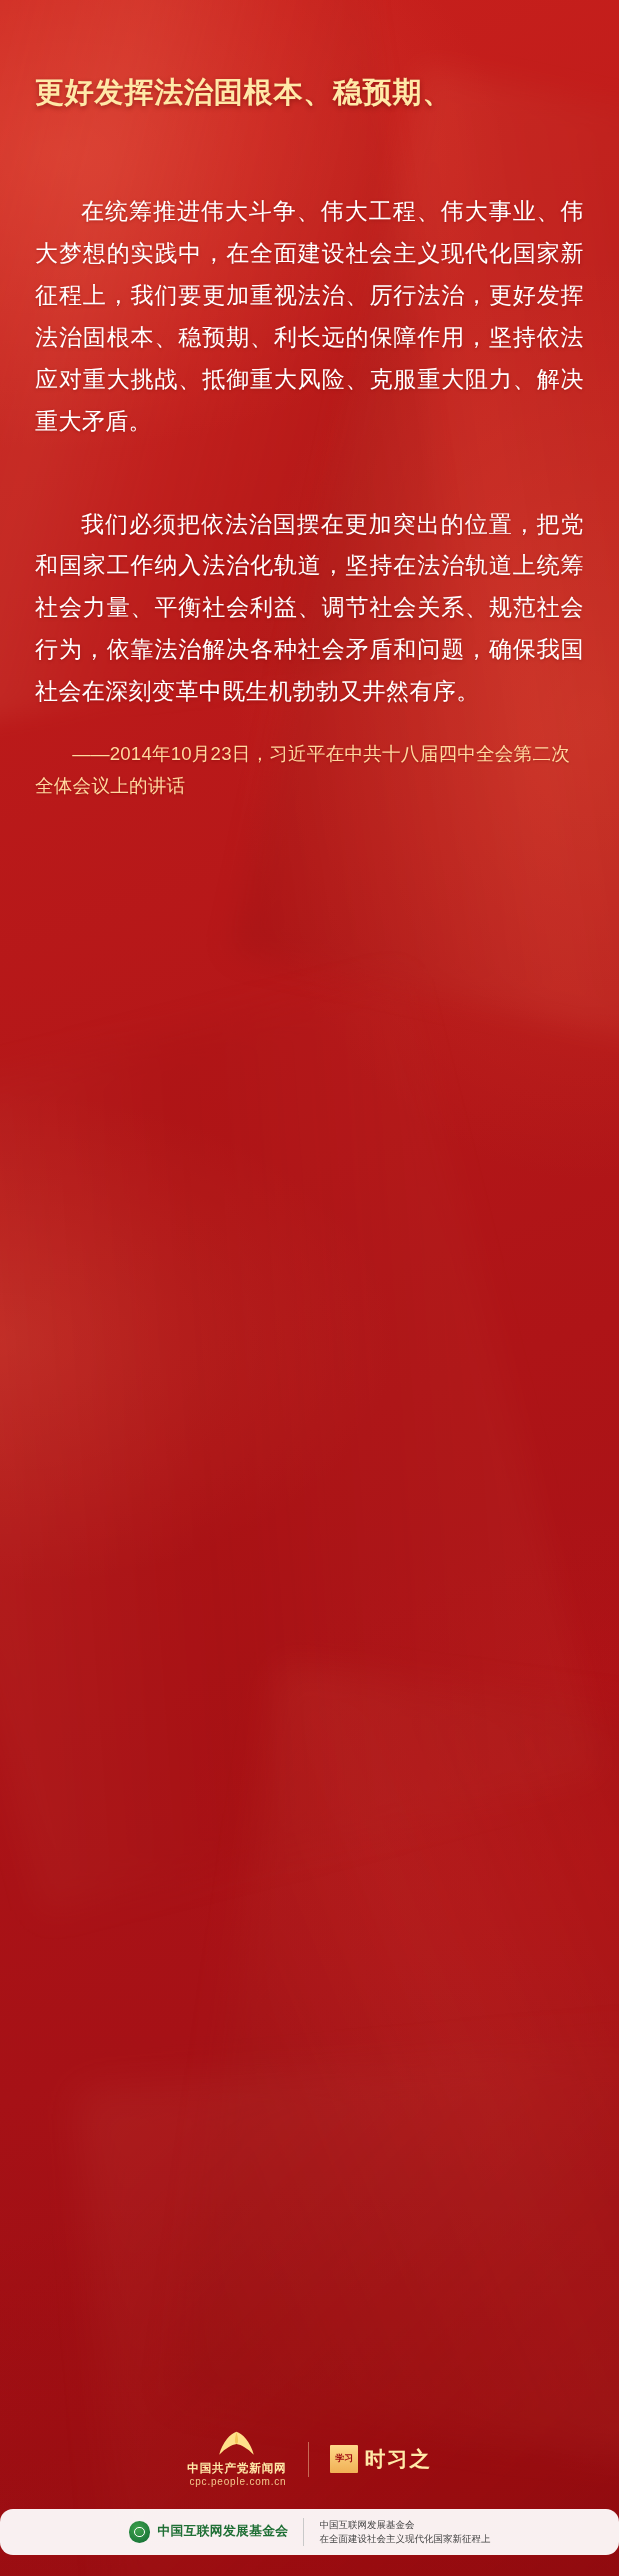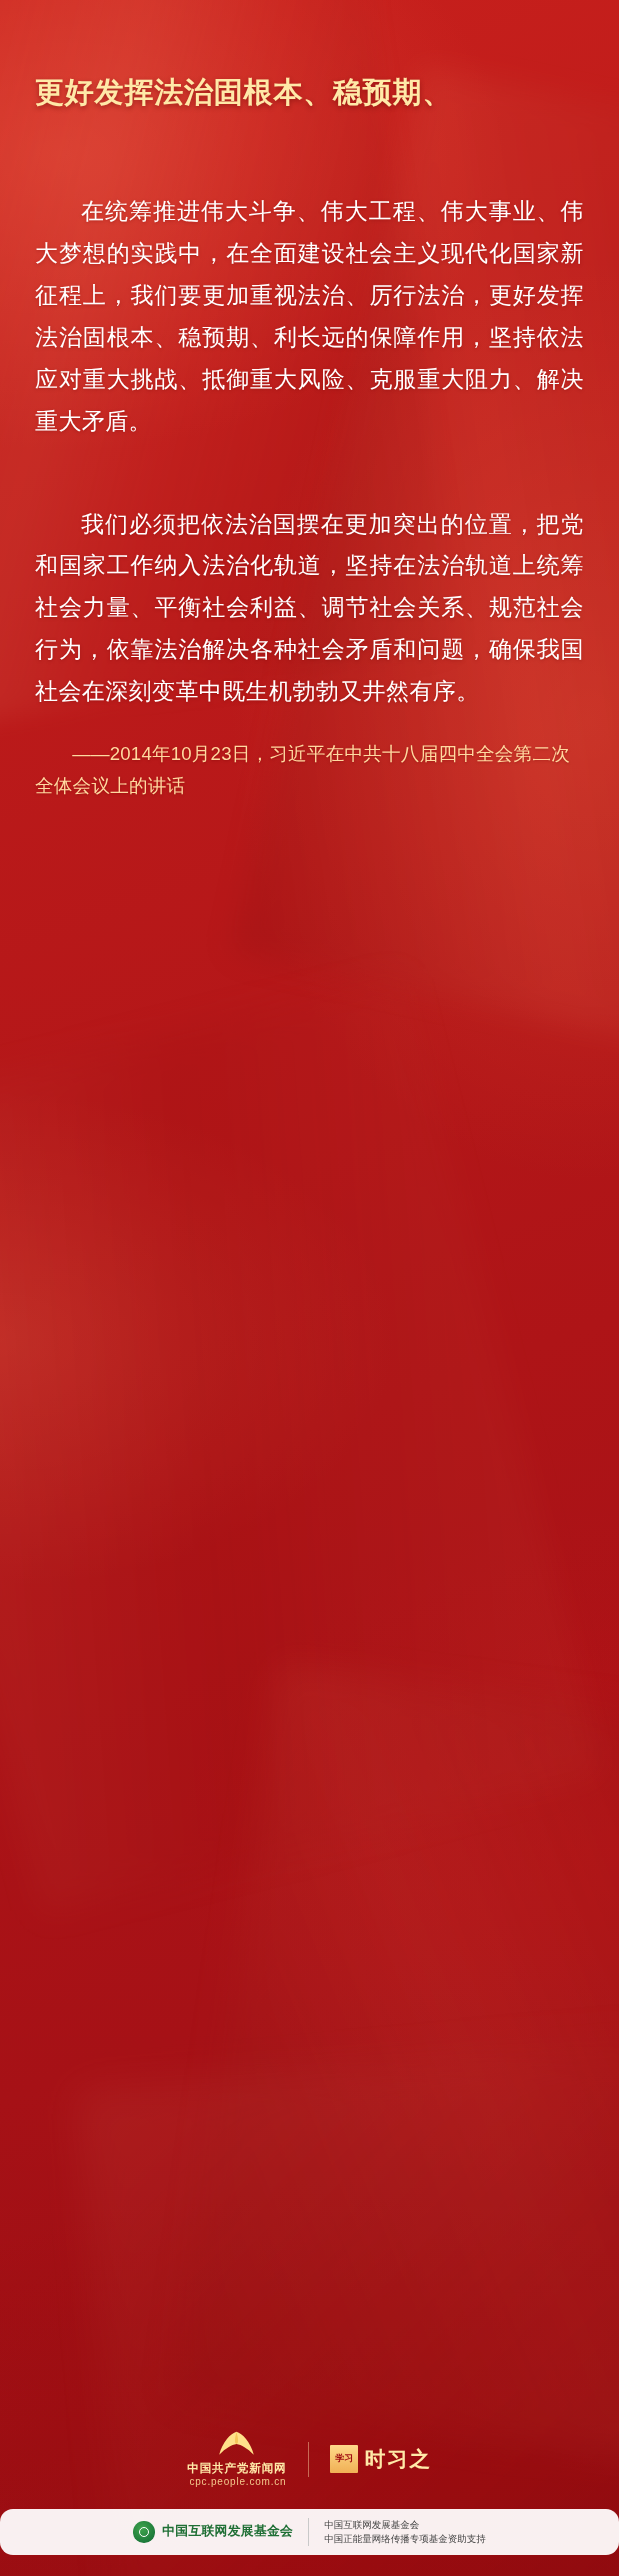--- a/index.html
+++ b/index.html
@@ -277,18 +277,18 @@
 
     </div>
 
     <div class="fundbar">
       <div class="fund-left">
         <div class="fund-emblem"></div>
         <div class="fund-name">中国互联网发展基金会</div>
       </div>
       <div class="fund-right">
         <span>中国互联网发展基金会</span>
-        <span>中国正能量网络传播专项基金资助支持</span>
+        <span>在全面建设社会主义现代化国家新征程上</span>
       </div>
     </div>
   </div>
 </div>
 
 
 </body></html>

